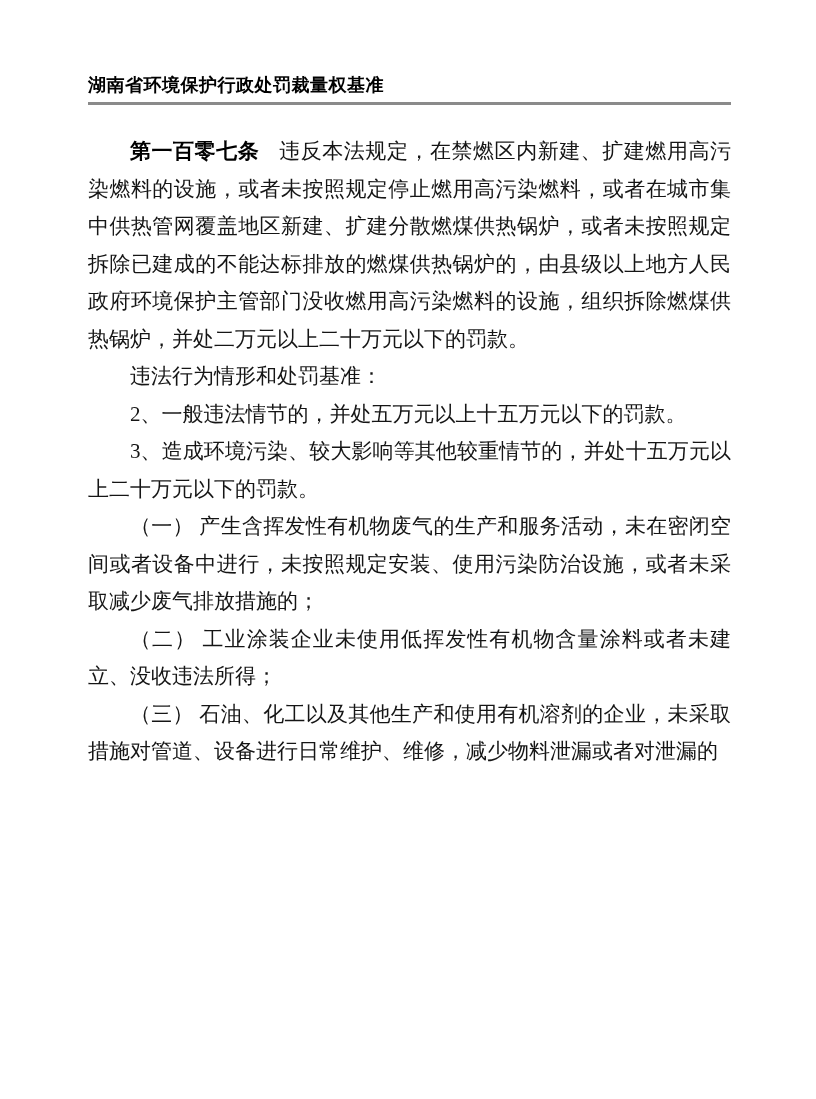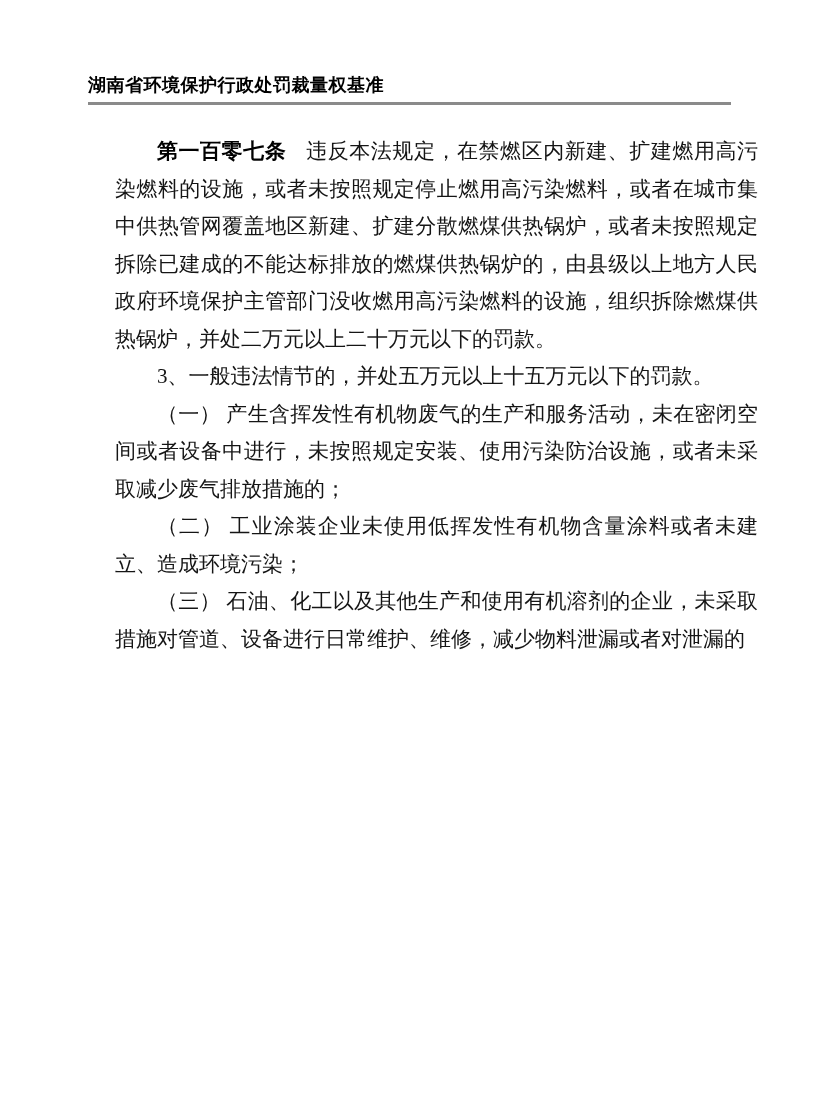--- a/index.html
+++ b/index.html
@@ -41,21 +41,20 @@
       position: absolute;
       left: 88px;
       top: 132px;
       width: 643px;
       font-size: 21px;
       line-height: 37.5px;
       text-align: justify;
       text-justify: inter-character;
       text-align-last: left;
       color: #151515;
-      margin-left: 27px;
     }
     .doc-body p {
       margin: 0;
       padding: 0;
       text-indent: 2em;
     }
     .article-lead {
       font-family: "Liberation Sans", sans-serif;
       font-weight: bold;
       margin-right: 0.95em;
@@ -78,29 +77,31 @@
 
   <div class="doc-header">湖南省环境保护行政处罚裁量权基准</div>
 
   <div class="header-rule"></div>
 
   <div class="doc-body">
 
     <p><span class="article-lead">第一百零七条</span><span>违反本法规定，在禁燃区内新建、扩建燃用高污染燃料的设施，或者未按照规定停止燃用高污染燃料，或者在城市集中供热管网覆盖地区新建、扩建分散燃煤供热锅炉，或者未按照规定拆除已建成的不能达标排放的燃煤供热锅炉的，由县级以上地方人民政府环境保护主管部门没收燃用高污染燃料的设施，组织拆除燃煤供热锅炉，并处二万元以上二十万元以下的罚款。</span></p>
 
 
+    <p><span>违法行为情形和处罚基准：</span></p>
 
 
-    <p><span>3、一般违法情节的，并处五万元以上十五万元以下的罚款。</span></p>
+    <p><span>2、一般违法情节的，并处五万元以上十五万元以下的罚款。</span></p>
 
+    <p><span>3、造成环境污染、较大影响等其他较重情节的，并处十五万元以上二十万元以下的罚款。</span></p>
 
 
     <p><span>（一） 产生含挥发性有机物废气的生产和服务活动，未在密闭空间或者设备中进行，未按照规定安装、使用污染防治设施，或者未采取减少废气排放措施的；</span></p>
 
-    <p><span>（二） 工业涂装企业未使用低挥发性有机物含量涂料或者未建立、造成环境污染；</span></p>
+    <p><span>（二） 工业涂装企业未使用低挥发性有机物含量涂料或者未建立、没收违法所得；</span></p>
 
     <p><span>（三） 石油、化工以及其他生产和使用有机溶剂的企业，未采取措施对管道、设备进行日常维护、维修，减少物料泄漏或者对泄漏的</span></p>
 
   </div>
 
   <div class="page-number">·6·</div>
 
 </div>
 
 </body></html>

